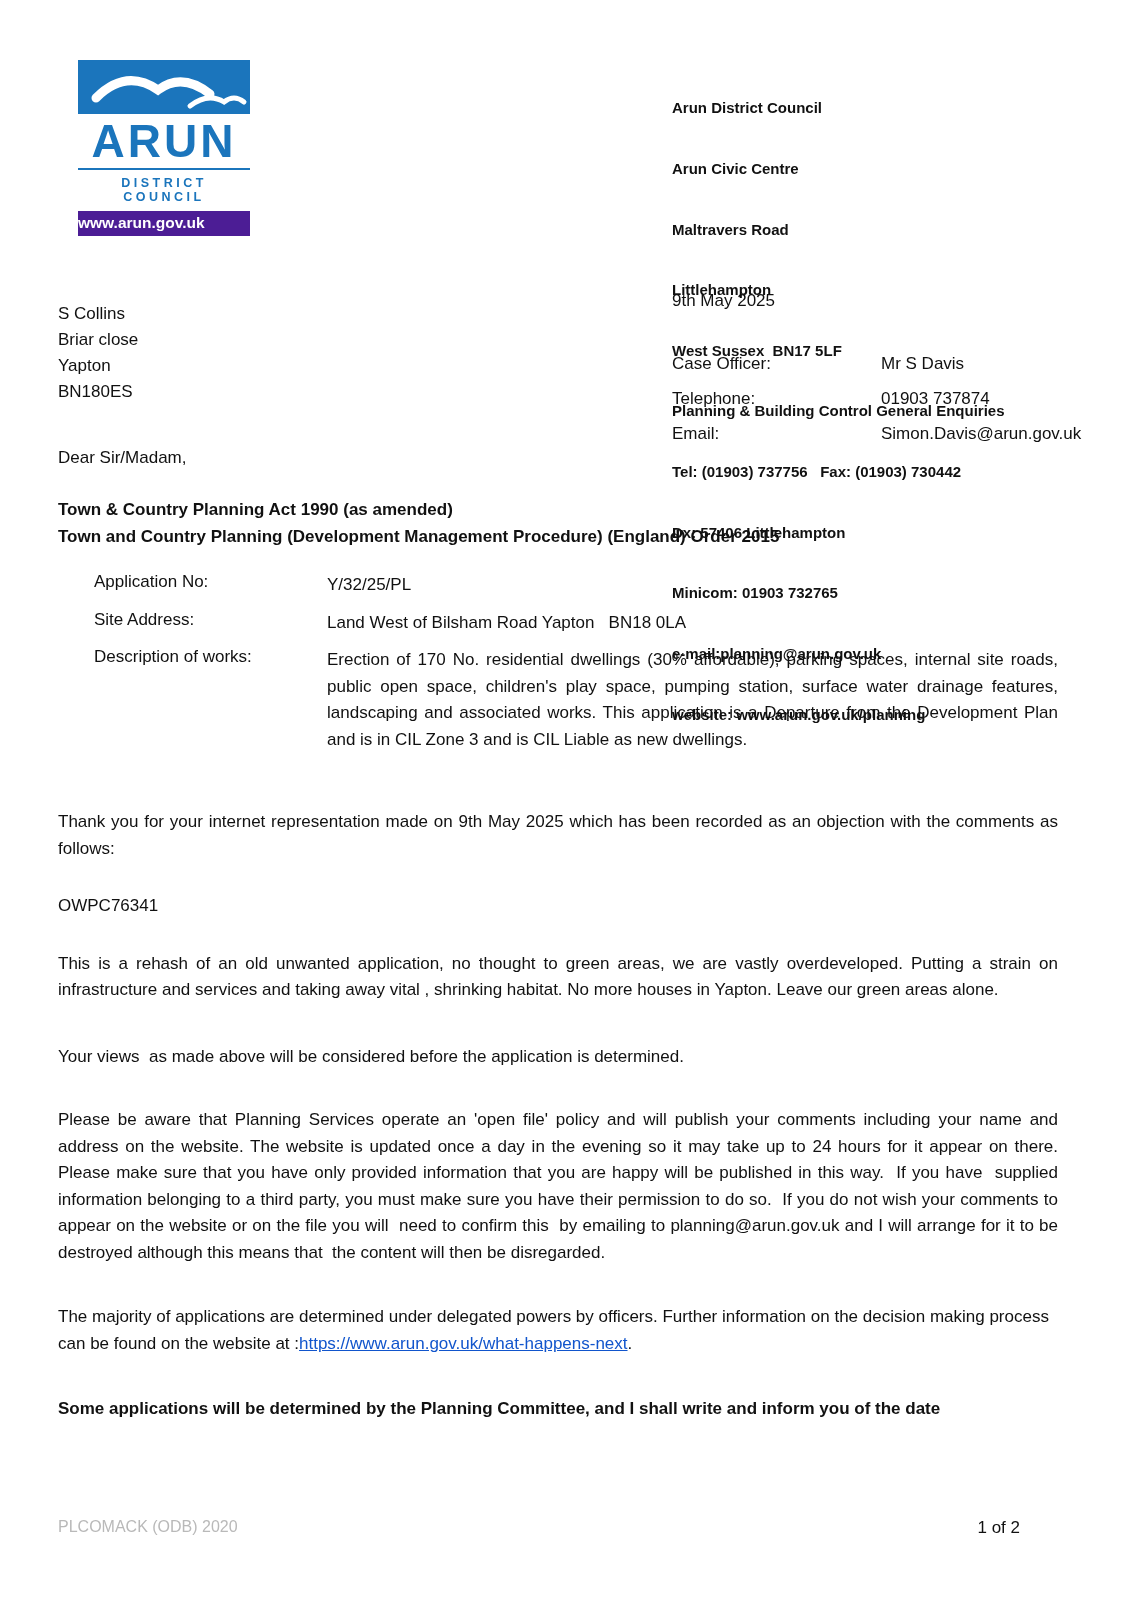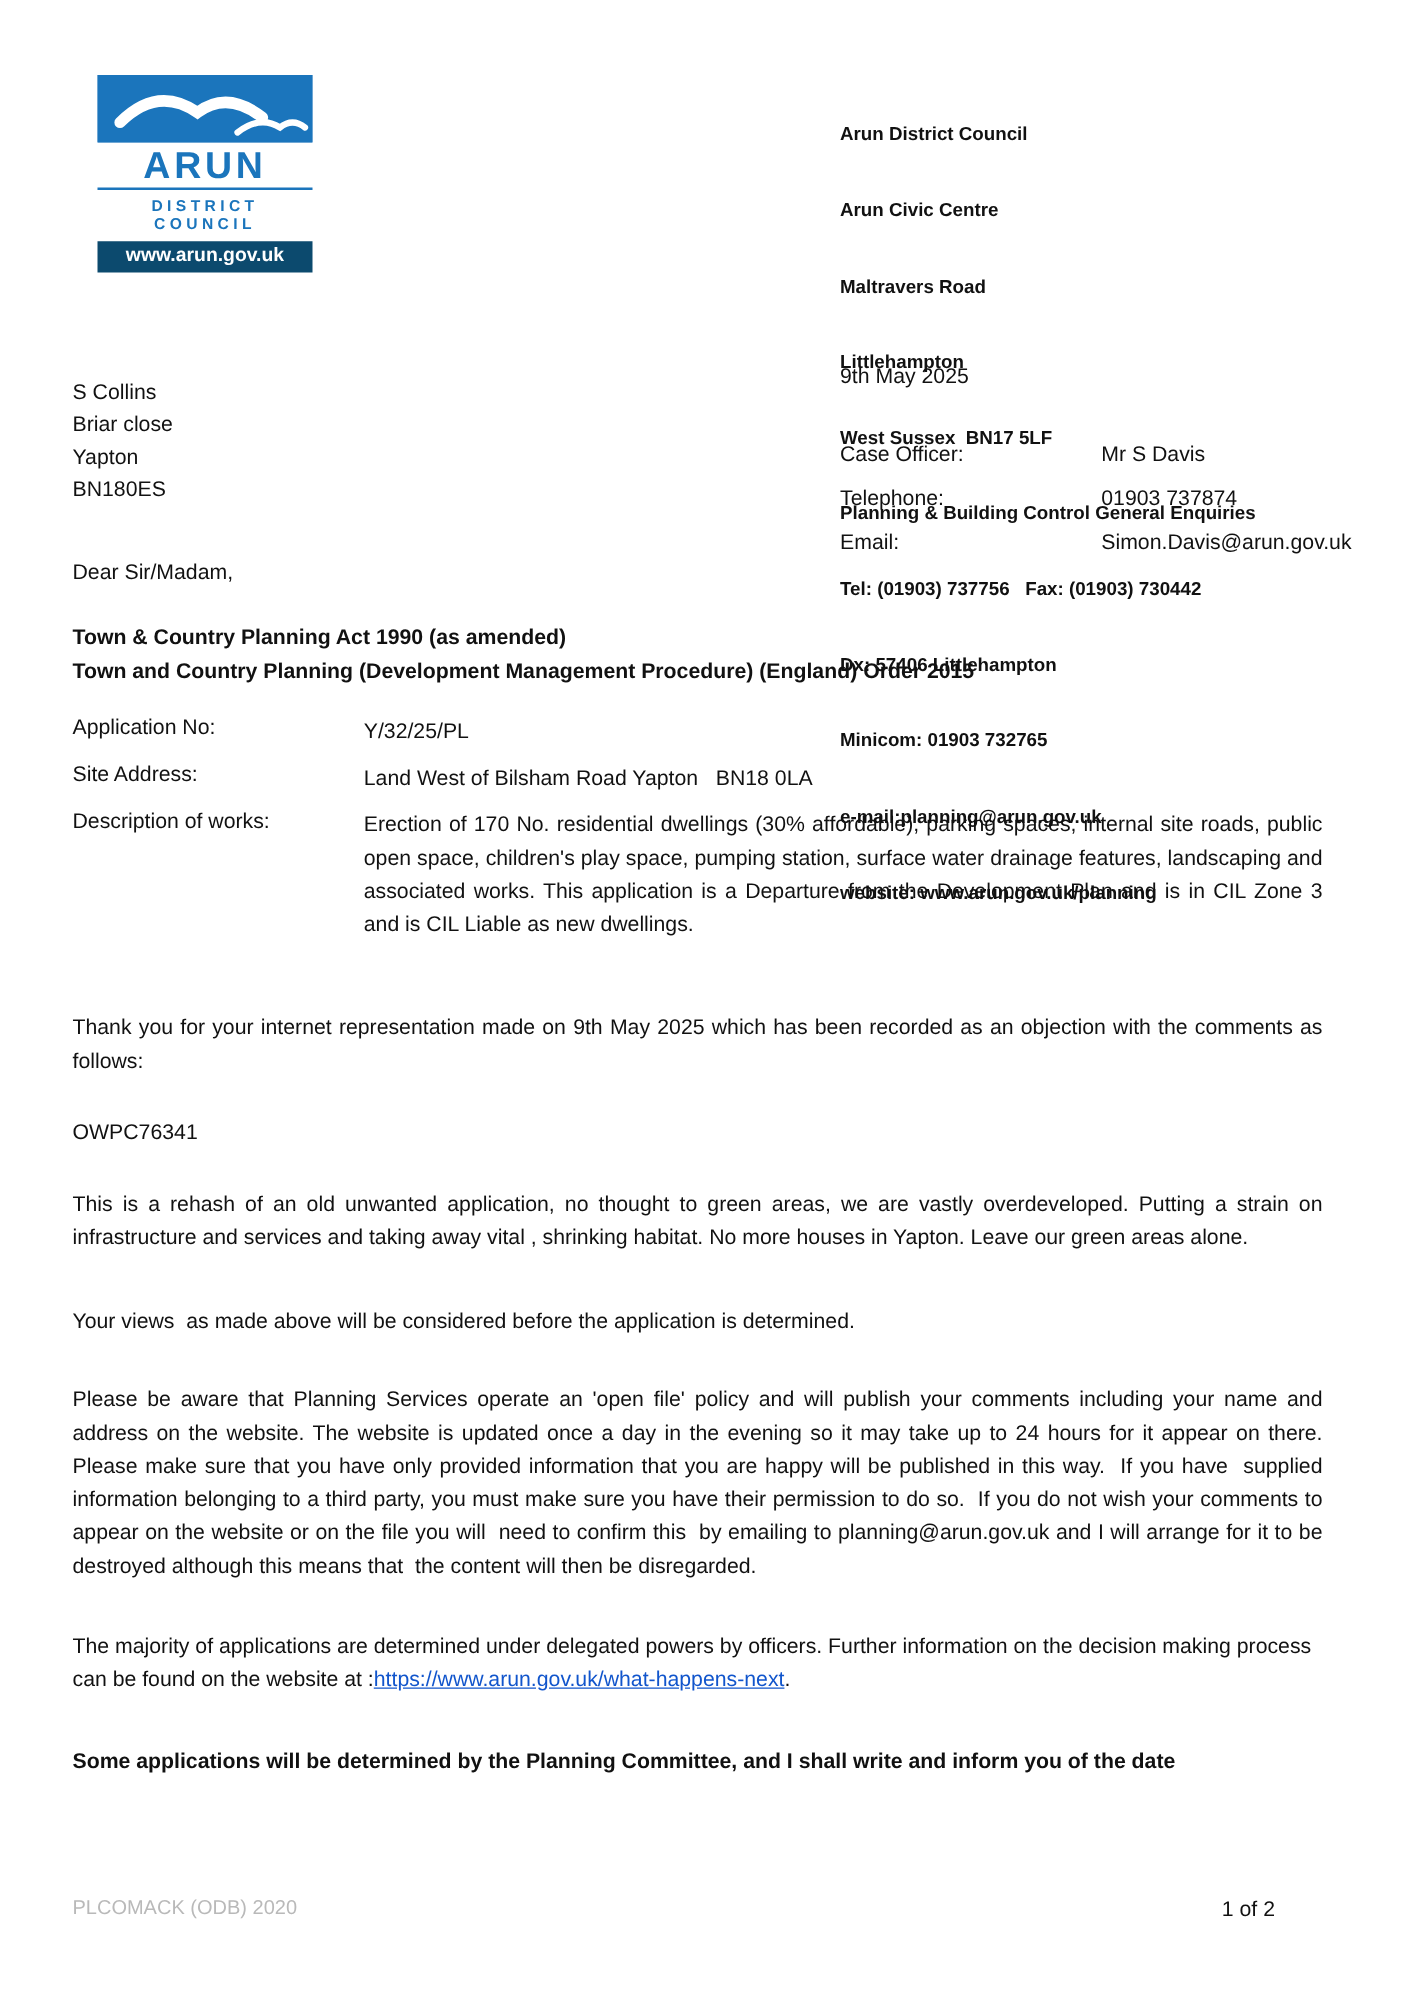--- a/index.html
+++ b/index.html
@@ -18,43 +18,42 @@
   .header-area { position: relative; height: 440px; }
 
   .logo { position: absolute; left: 78px; top: 60px; width: 172px; }
   .logo-birds {
     width: 172px; height: 54px;
     background: #1b75bc;
     display: block;
   }
   .logo-name {
     color: #1b75bc;
-    font-size: 30px;
+    font-size: 46px;
     font-weight: bold;
     letter-spacing: 3px;
     text-align: center;
     line-height: 1.1;
     margin-top: 2px;
   }
   .logo-sub {
     color: #1b75bc;
     font-size: 12.5px;
     font-weight: bold;
     letter-spacing: 3.5px;
     text-align: center;
     border-top: 2px solid #1b75bc;
     padding-top: 6px;
     margin-top: 1px;
   }
   .logo-urlbar {
-    background: #0c4a6e;
+    background: #4c1d95;
     color: #ffffff;
     font-size: 15.5px;
     font-weight: bold;
-    text-align: center;
     padding: 3px 0 4px 0;
     margin-top: 7px;
   }
 
   .letterhead {
     position: absolute; left: 672px; top: 58px;
     font-size: 15px; font-weight: bold; line-height: 20.2px;
     white-space: pre-wrap;
   }
   .date { position: absolute; left: 672px; top: 291px; font-size: 17px; }
@@ -68,21 +67,21 @@
   .case-row { display: flex; margin-bottom: 15px; gap: 41px; }
   .case-label { width: 168px; }
   .case-value { white-space: pre-wrap; }
 
   
   .content { margin: 0 58px 0 58px; width: 1000px; font-size: 17px; }
   .salutation { margin-top: 8px; }
   .headings { margin-top: 28px; font-weight: bold; line-height: 27px; }
 
   .fields { margin-top: 22px; }
-  .field-row { display: flex; margin-bottom: 11px; }
+  .field-row { display: flex; margin-bottom: 11px; margin-left: 36px; }
   .field-label { width: 233px; flex: 0 0 233px; }
   .field-value { flex: 1; line-height: 26.5px; white-space: pre-wrap; text-align: justify; }
 
   .para {
     margin-top: 31px;
     line-height: 26.5px;
     text-align: justify;
     white-space: pre-wrap;
   }
   .para.no-justify { text-align: left; }

